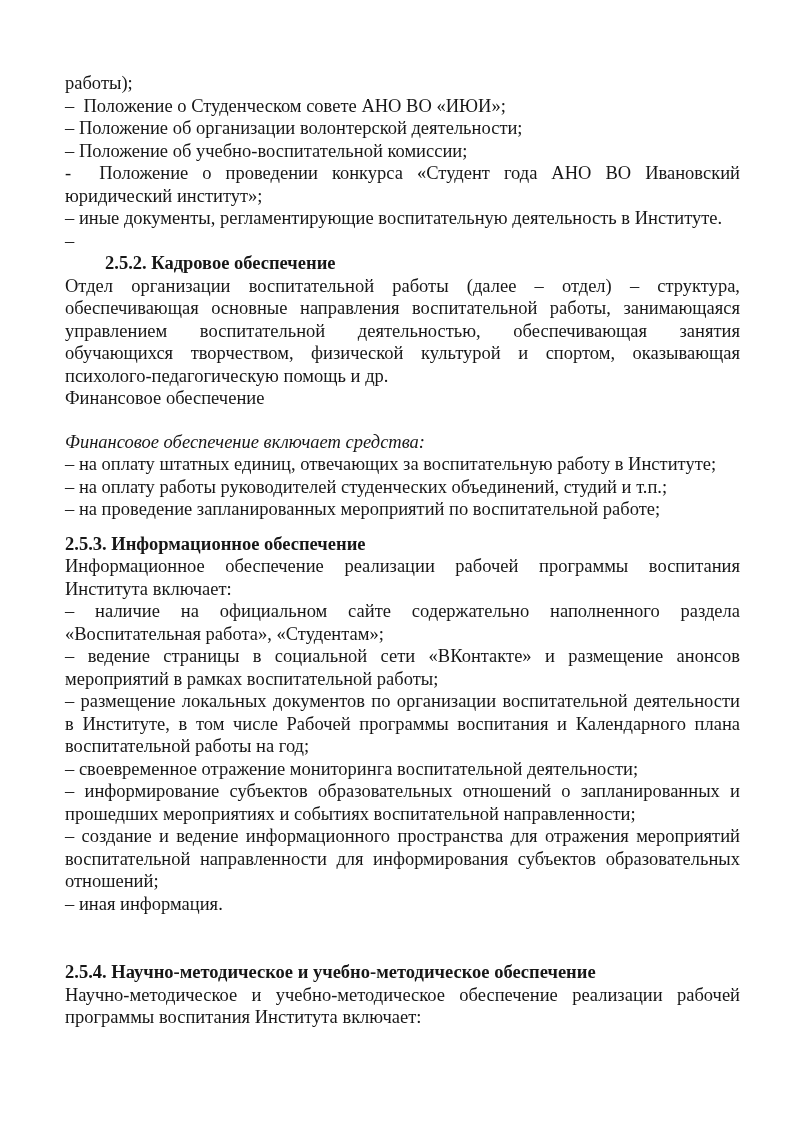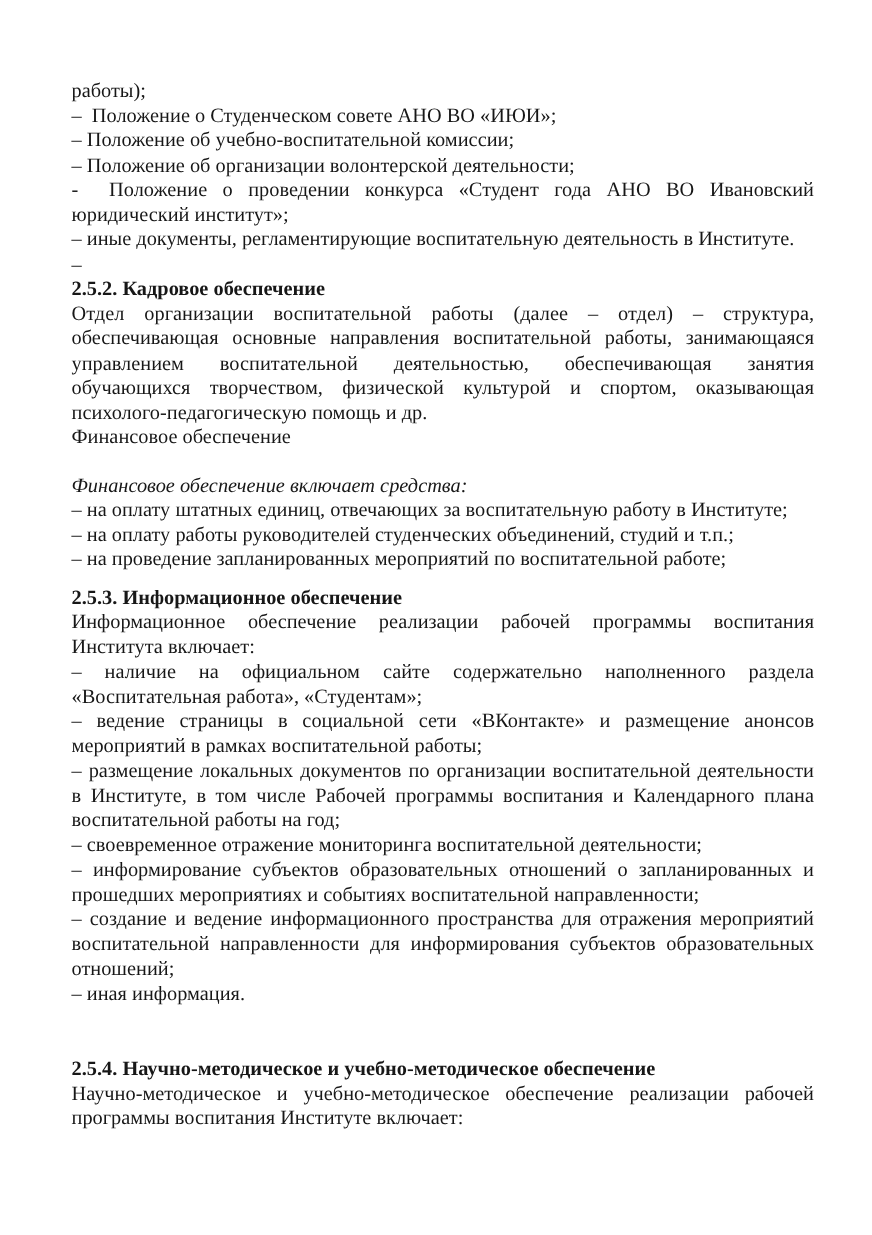--- a/index.html
+++ b/index.html
@@ -30,33 +30,33 @@
   .para   { text-indent: 35px; }
   .li     { text-indent: 21px; }
   .plain  { text-indent: 0; }
   .cont   { text-indent: 0; }
   .h {
     font-weight: bold;
     text-align: center;
     text-indent: 0;
     margin: 0 0 5px 0;
   }
-  #h252 { margin-top: 0; }
+  #h252 { margin-top: 0; margin-left: 40px; }
   #h253 { margin-top: 12px; }
   #h254 { margin-top: 46px; }
   #p-fin-intro { margin-top: 21px; font-style: italic; }
 </style>
 </head>
 <body>
 
 <div class="page">
   <p class="cont">работы);</p>
   <p class="li">–&nbsp; Положение о Студенческом совете АНО ВО «ИЮИ»;</p>
+  <p class="li">– Положение об организации волонтерской деятельности;</p>
   <p class="li">– Положение об учебно-воспитательной комиссии;</p>
-  <p class="li">– Положение об организации волонтерской деятельности;</p>
   <p class="li">-&nbsp; Положение о проведении конкурса «Студент года АНО ВО Ивановский юридический институт»;</p>
   <p class="li">– иные документы, регламентирующие воспитательную деятельность в Институте.</p>
   <p class="li">–</p>
 
   <p class="h" id="h252">2.5.2. Кадровое обеспечение</p>
   <p class="para">Отдел организации воспитательной работы (далее – отдел) – структура, обеспечивающая основные направления воспитательной работы, занимающаяся управлением воспитательной деятельностью, обеспечивающая занятия обучающихся творчеством, физической культурой и спортом, оказывающая психолого-педагогическую помощь и др.</p>
   <p class="plain">Финансовое обеспечение</p>
   <p class="para" id="p-fin-intro">Финансовое обеспечение включает средства:</p>
   <p class="li">– на оплату штатных единиц, отвечающих за воспитательную работу в Институте;</p>
   <p class="li">– на оплату работы руководителей студенческих объединений, студий и т.п.;</p>
@@ -66,14 +66,14 @@
   <p class="para">Информационное обеспечение реализации рабочей программы воспитания Института включает:</p>
   <p class="li">– наличие на официальном сайте содержательно наполненного раздела «Воспитательная работа», «Студентам»;</p>
   <p class="li">– ведение страницы в социальной сети «ВКонтакте» и размещение анонсов мероприятий в рамках воспитательной работы;</p>
   <p class="li">– размещение локальных документов по организации воспитательной деятельности в Институте, в том числе Рабочей программы воспитания и Календарного плана воспитательной работы на год;</p>
   <p class="li">– своевременное отражение мониторинга воспитательной деятельности;</p>
   <p class="li">– информирование субъектов образовательных отношений о запланированных и прошедших мероприятиях и событиях воспитательной направленности;</p>
   <p class="li">– создание и ведение информационного пространства для отражения мероприятий воспитательной направленности для информирования субъектов образовательных отношений;</p>
   <p class="li">– иная информация.</p>
 
   <p class="h" id="h254">2.5.4. Научно-методическое и учебно-методическое обеспечение</p>
-  <p class="para">Научно-методическое и учебно-методическое обеспечение реализации рабочей программы воспитания Институте включает:</p>
+  <p class="para">Научно-методическое и учебно-методическое обеспечение реализации рабочей программы воспитания Института включает:</p>
 </div>
 
 </body></html>

